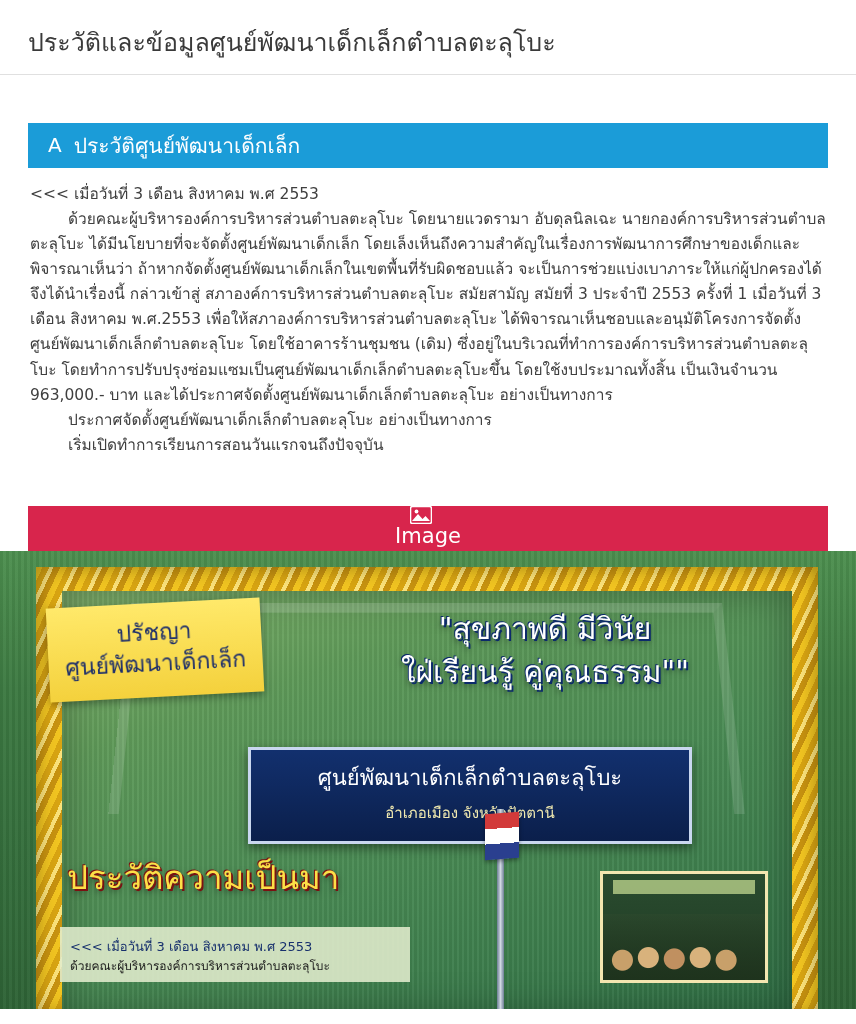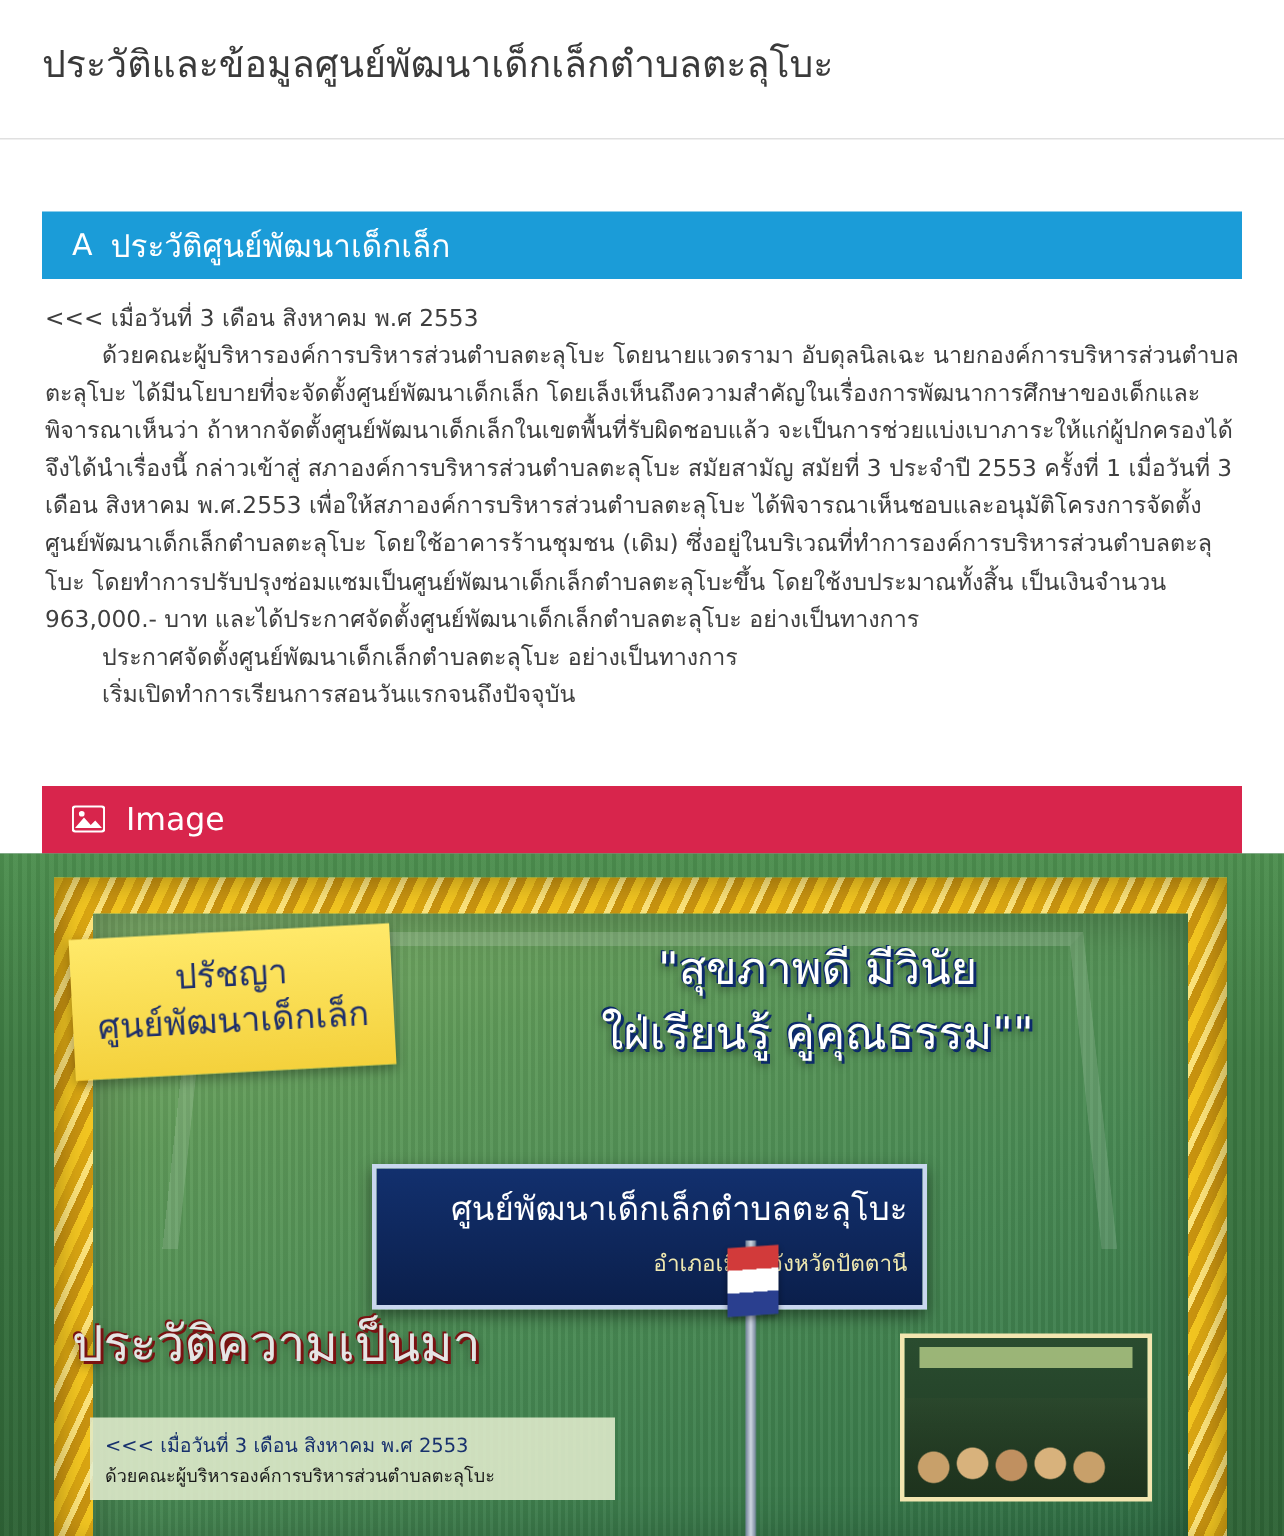--- a/index.html
+++ b/index.html
@@ -12,21 +12,21 @@
     color: #404040;
   }
   .page {
     width: 856px;
     min-height: 1024px;
     background: #ffffff;
     position: relative;
     overflow: hidden;
   }
   .page-header {
-    padding: 26px 28px 32px 28px;
+    padding: 26px 28px 14px 28px;
     border-bottom: 1px solid #e0e0e0;
     margin: 0 0 0 0;
   }
   .page-title {
     font-size: 25px;
     line-height: 1.35;
     font-weight: normal;
     color: #3a3a3a;
     margin: 0;
     letter-spacing: 0;
@@ -41,20 +41,21 @@
     background: #1b9cd8;
     color: #ffffff;
     height: 45px;
     display: flex;
     align-items: center;
     padding: 0 20px;
     font-size: 16px;
   }
   .section-bar.image-bar {
     background: #d8254c;
+    flex-direction: column;
   }
   .section-bar .marker {
     font-size: 20px;
     margin-right: 12px;
     color: #ffffff;
     font-weight: normal;
     display: inline-block;
   }
   .section-bar .bar-label {
     font-size: 21px;
@@ -149,44 +150,43 @@
     text-align: center;
     color: #ffffff;
     font-size: 30px;
     line-height: 1.45;
     text-shadow: 2px 2px 0 #0c2a6b, -1px -1px 0 #0c2a6b, 0 3px 6px rgba(0,0,0,0.5);
   }
   .blue-sign {
     position: absolute;
     left: 248px;
     top: 196px;
-    width: 370px;
+    width: 444px;
     padding: 14px 10px 16px 10px;
     background: linear-gradient(180deg,#12306e,#0b1f4b);
     border: 3px solid #c9d7ef;
-    text-align: right;
+    text-align: center;
     box-shadow: 0 4px 10px rgba(0,0,0,0.45);
-    margin-top: 11px;
   }
   .blue-sign .l1 {
     color: #ffffff;
     font-size: 22px;
     line-height: 1.3;
   }
   .blue-sign .l2 {
     color: #f0e9b0;
     font-size: 15px;
     margin-top: 8px;
   }
   .history-title {
     position: absolute;
-    left: 48px;
+    left: 67px;
     top: 300px;
     font-size: 33px;
-    color: #e5e5e5;
+    color: #fde047;
     text-shadow: 2px 2px 0 #7a1212, -1px -1px 0 #7a1212, 0 3px 7px rgba(0,0,0,0.55);
   }
   .text-panel {
     position: absolute;
     left: 60px;
     top: 376px;
     width: 350px;
     background: rgba(225,236,205,0.88);
     padding: 10px 10px 6px 10px;
     font-size: 13px;

